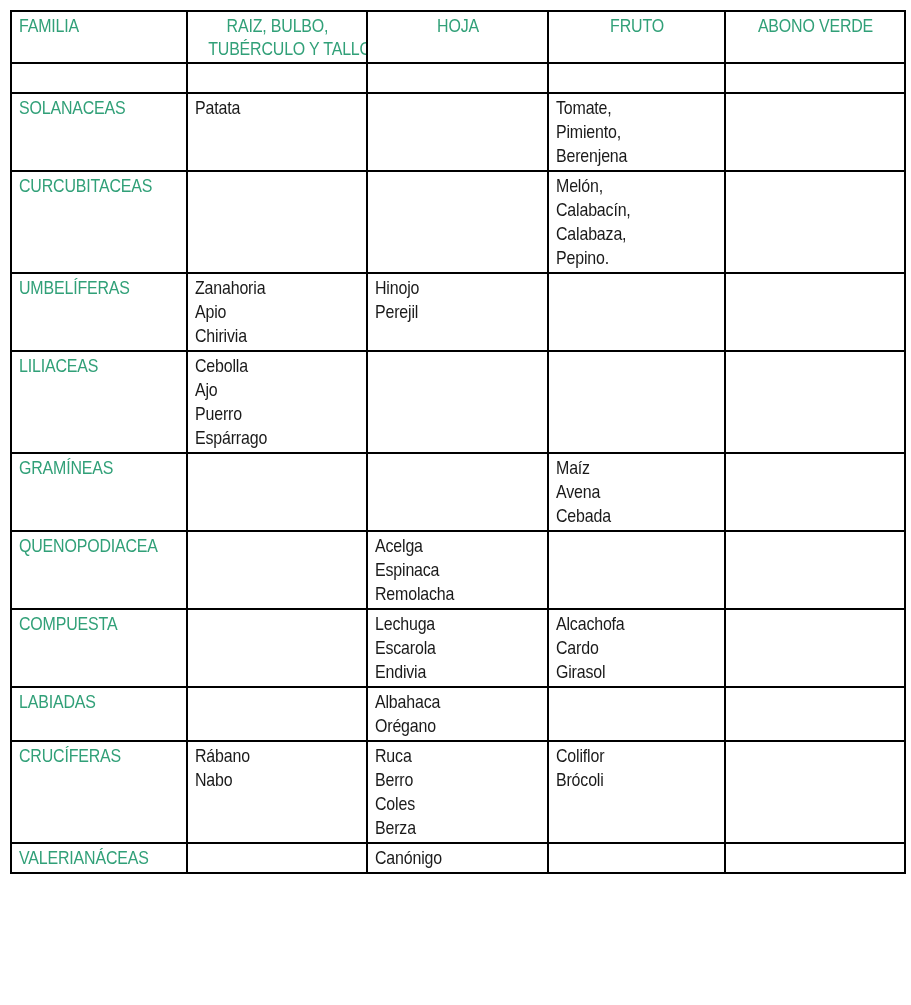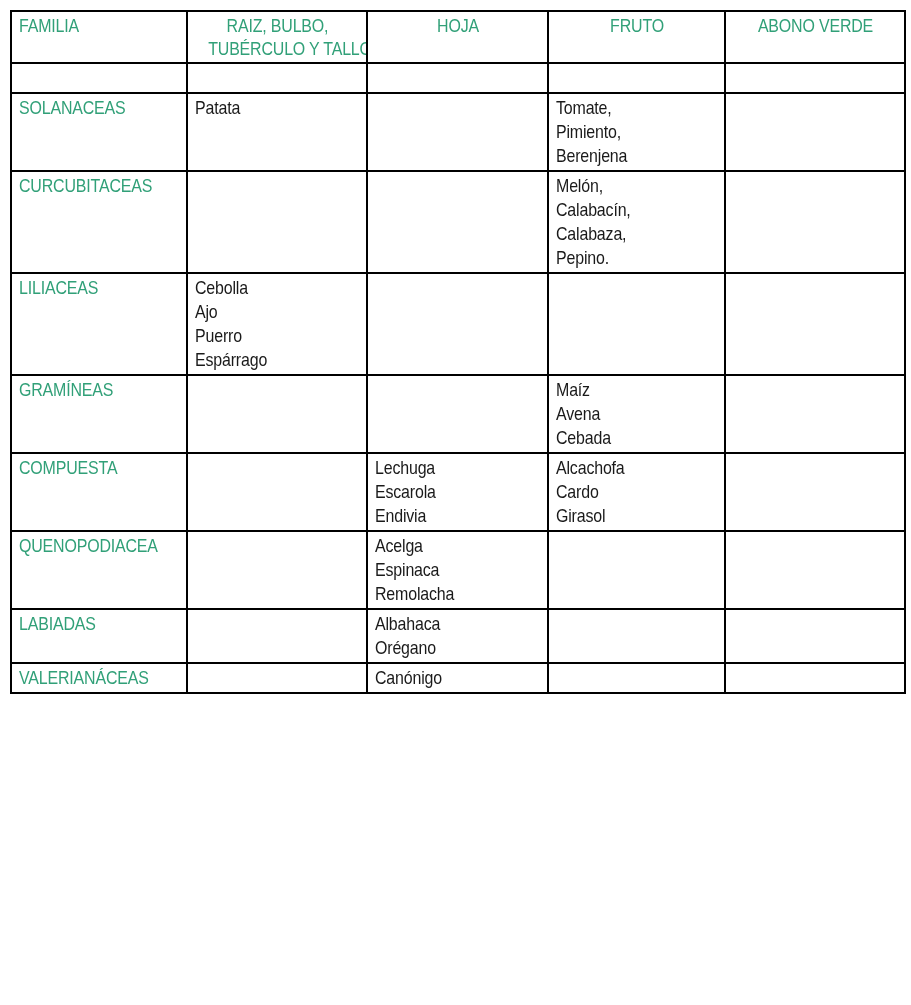--- a/index.html
+++ b/index.html
@@ -123,20 +123,36 @@
           <td>
             <div class="ln">Melón,</div>
             <div class="ln">Calabacín,</div>
             <div class="ln">Calabaza,</div>
             <div class="ln">Pepino.</div>
           </td>
           <td></td>
         </tr>
         <tr>
           <td>
+            <div class="ln fam">UMBELÍFERAS</div>
+          </td>
+          <td>
+            <div class="ln">Zanahoria</div>
+            <div class="ln">Apio</div>
+            <div class="ln">Chirivia</div>
+          </td>
+          <td>
+            <div class="ln">Hinojo</div>
+            <div class="ln">Perejil</div>
+          </td>
+          <td></td>
+          <td></td>
+        </tr>
+        <tr>
+          <td>
             <div class="ln fam">LILIACEAS</div>
           </td>
           <td>
             <div class="ln">Cebolla</div>
             <div class="ln">Ajo</div>
             <div class="ln">Puerro</div>
             <div class="ln">Espárrago</div>
           </td>
           <td></td>
           <td></td>
@@ -150,58 +166,78 @@
           <td></td>
           <td>
             <div class="ln">Maíz</div>
             <div class="ln">Avena</div>
             <div class="ln">Cebada</div>
           </td>
           <td></td>
         </tr>
         <tr>
           <td>
+            <div class="ln fam">QUENOPODIACEA</div>
+          </td>
+          <td></td>
+          <td>
+            <div class="ln">Acelga</div>
+            <div class="ln">Espinaca</div>
+            <div class="ln">Remolacha</div>
+          </td>
+          <td></td>
+          <td></td>
+        </tr>
+        <tr>
+          <td>
             <div class="ln fam">COMPUESTA</div>
           </td>
           <td></td>
           <td>
             <div class="ln">Lechuga</div>
             <div class="ln">Escarola</div>
             <div class="ln">Endivia</div>
           </td>
           <td>
             <div class="ln">Alcachofa</div>
             <div class="ln">Cardo</div>
             <div class="ln">Girasol</div>
           </td>
           <td></td>
         </tr>
         <tr>
           <td>
-            <div class="ln fam">QUENOPODIACEA</div>
-          </td>
-          <td></td>
-          <td>
-            <div class="ln">Acelga</div>
-            <div class="ln">Espinaca</div>
-            <div class="ln">Remolacha</div>
-          </td>
-          <td></td>
-          <td></td>
-        </tr>
-        <tr>
-          <td>
             <div class="ln fam">LABIADAS</div>
           </td>
           <td></td>
           <td>
             <div class="ln">Albahaca</div>
             <div class="ln">Orégano</div>
           </td>
           <td></td>
+          <td></td>
+        </tr>
+        <tr>
+          <td>
+            <div class="ln fam">CRUCÍFERAS</div>
+          </td>
+          <td>
+            <div class="ln">Rábano</div>
+            <div class="ln">Nabo</div>
+          </td>
+          <td>
+            <div class="ln">Ruca</div>
+            <div class="ln">Berro</div>
+            <div class="ln">Coles</div>
+            <div class="ln">Berza</div>
+          </td>
+          <td>
+            <div class="ln">Coliflor</div>
+            <div class="ln">Brócoli</div>
+          </td>
           <td></td>
         </tr>
         <tr>
           <td>
             <div class="ln fam">VALERIANÁCEAS</div>
           </td>
           <td></td>
           <td>
             <div class="ln">Canónigo</div>
           </td>

